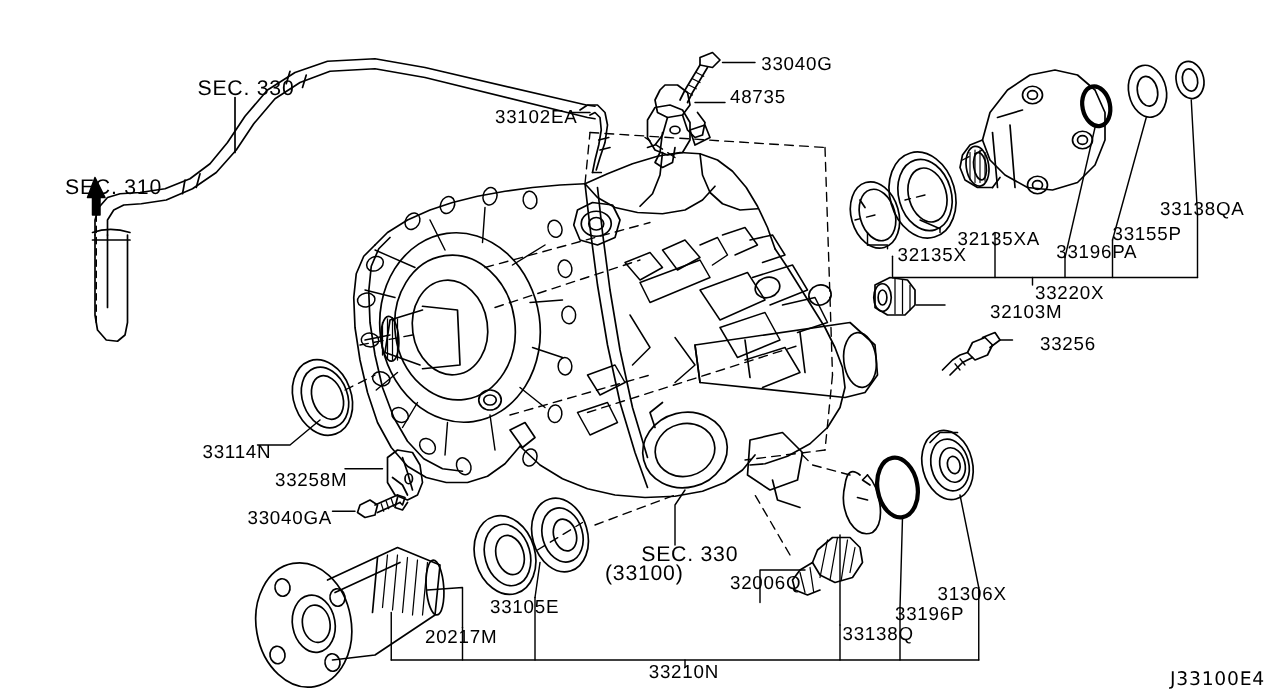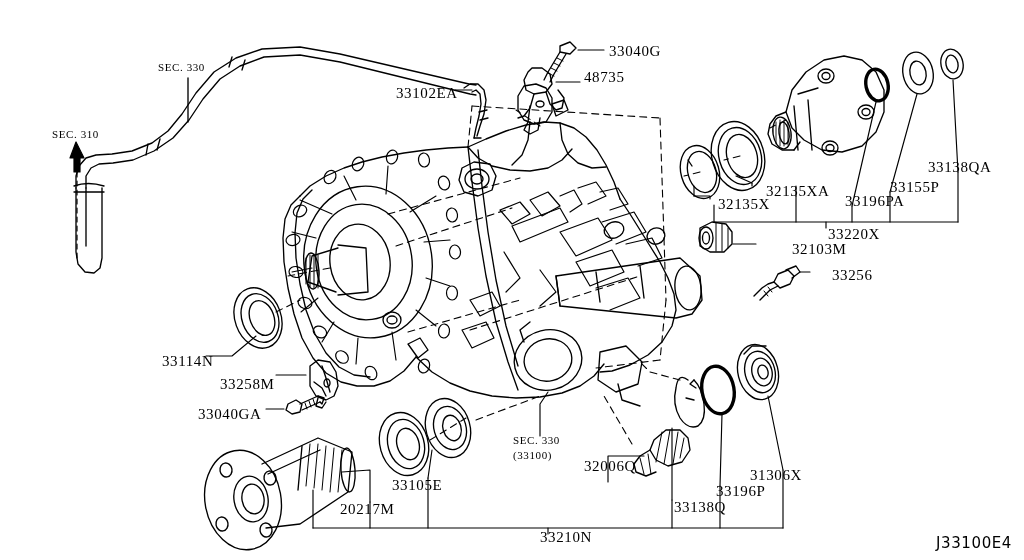--- a/index.html
+++ b/index.html
@@ -1,23 +1,23 @@
 <!DOCTYPE html>
 <html><head>
 <meta charset="utf-8">
 <title>Transfer Case Parts Diagram</title>
 <style>
   html,body{margin:0;padding:0;background:#ffffff;}
   body{width:1024px;height:560px;overflow:hidden;
        font-family:"DejaVu Sans","Liberation Sans",sans-serif;}
   #sheet{position:relative;width:1024px;height:560px;background:#fff;}
   #sheet svg{position:absolute;left:0;top:0;width:1024px;height:560px;}
-  .lbl{position:absolute;font-family:Liberation Serif, serif;
+  .lbl{position:absolute;font-family:Liberation Sans, sans-serif;
        font-size:15px;color:#000;white-space:pre;letter-spacing:.6px;line-height:1.15;}
-  .lbl.sec{font-size:11px;}
+  .lbl.sec{font-size:17px;}
   .code{position:absolute;right:12px;bottom:8px;font-size:15px;letter-spacing:.6px;color:#000;}
 </style>
 </head>
 <body>
 
 <div id="sheet">
 
 <svg viewBox="0 0 1024 560">
   <g fill="none" stroke="#000" stroke-width="1.35" stroke-linejoin="round" stroke-linecap="round">
 
@@ -455,40 +455,40 @@
         <path d="M700 172 L684 176"></path>
         <path d="M740 156 L724 160"></path>
         <path d="M786 120 L770 128"></path>
       </g>
     </g>
 
   </g>
 </svg>
 
 <div class="lbl sec" style="left:158px;top:61px">SEC. 330</div>
-<div class="lbl sec" style="left:52px;top:128px">SEC. 310</div>
+<div class="lbl sec" style="left:52px;top:140px">SEC. 310</div>
 <div class="lbl" style="left:396px;top:85px">33102EA</div>
 <div class="lbl" style="left:609px;top:43px">33040G</div>
 <div class="lbl" style="left:584px;top:69px">48735</div>
 <div class="lbl" style="left:928px;top:159px">33138QA</div>
 <div class="lbl" style="left:890px;top:179px">33155P</div>
 <div class="lbl" style="left:845px;top:193px">33196PA</div>
 <div class="lbl" style="left:766px;top:183px">32135XA</div>
 <div class="lbl" style="left:718px;top:196px">32135X</div>
 <div class="lbl" style="left:828px;top:226px">33220X</div>
 <div class="lbl" style="left:792px;top:241px">32103M</div>
 <div class="lbl" style="left:832px;top:267px">33256</div>
 <div class="lbl" style="left:162px;top:353px">33114N</div>
 <div class="lbl" style="left:220px;top:376px">33258M</div>
 <div class="lbl" style="left:198px;top:406px">33040GA</div>
 <div class="lbl" style="left:392px;top:477px">33105E</div>
 <div class="lbl" style="left:340px;top:501px">20217M</div>
 <div class="lbl sec" style="left:513px;top:434px">SEC. 330</div>
-<div class="lbl sec" style="left:513px;top:449px">(33100)</div>
+<div class="lbl sec" style="left:484px;top:449px">(33100)</div>
 <div class="lbl" style="left:584px;top:458px">32006Q</div>
 <div class="lbl" style="left:674px;top:499px">33138Q</div>
 <div class="lbl" style="left:716px;top:483px">33196P</div>
 <div class="lbl" style="left:750px;top:467px">31306X</div>
-<div class="lbl" style="left:540px;top:529px">33210N</div>
+<div class="lbl" style="left:519px;top:529px">33210N</div>
 
 <div class="code">J33100E4</div>
 
 </div>
 
 </body></html>

